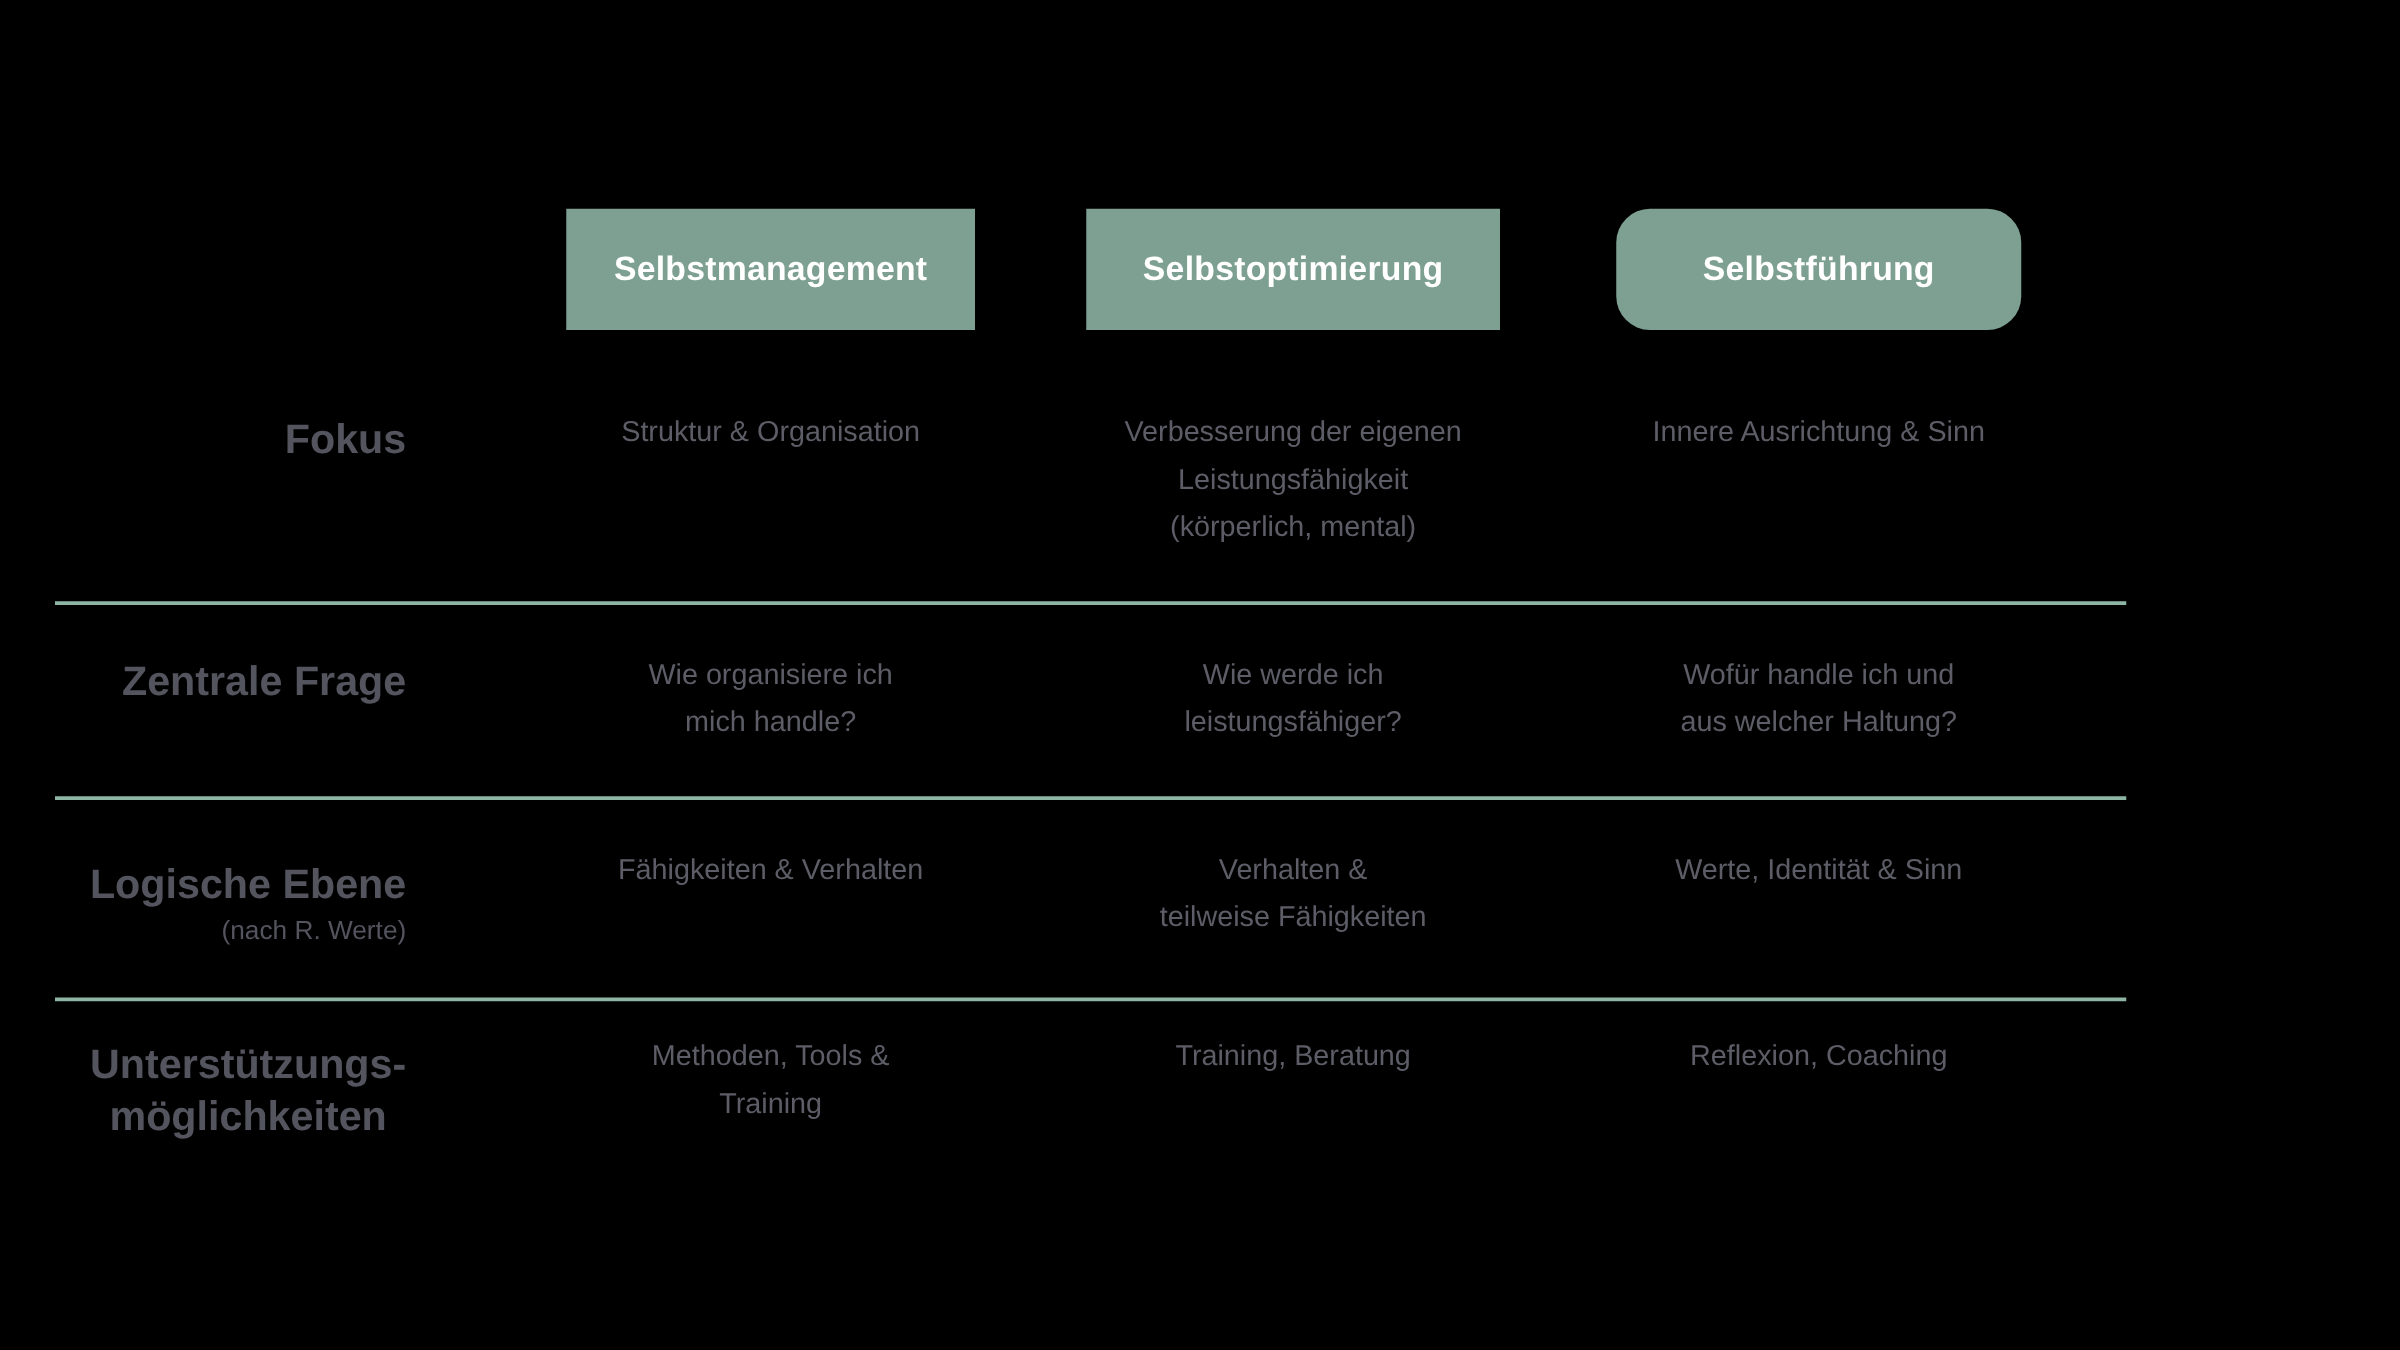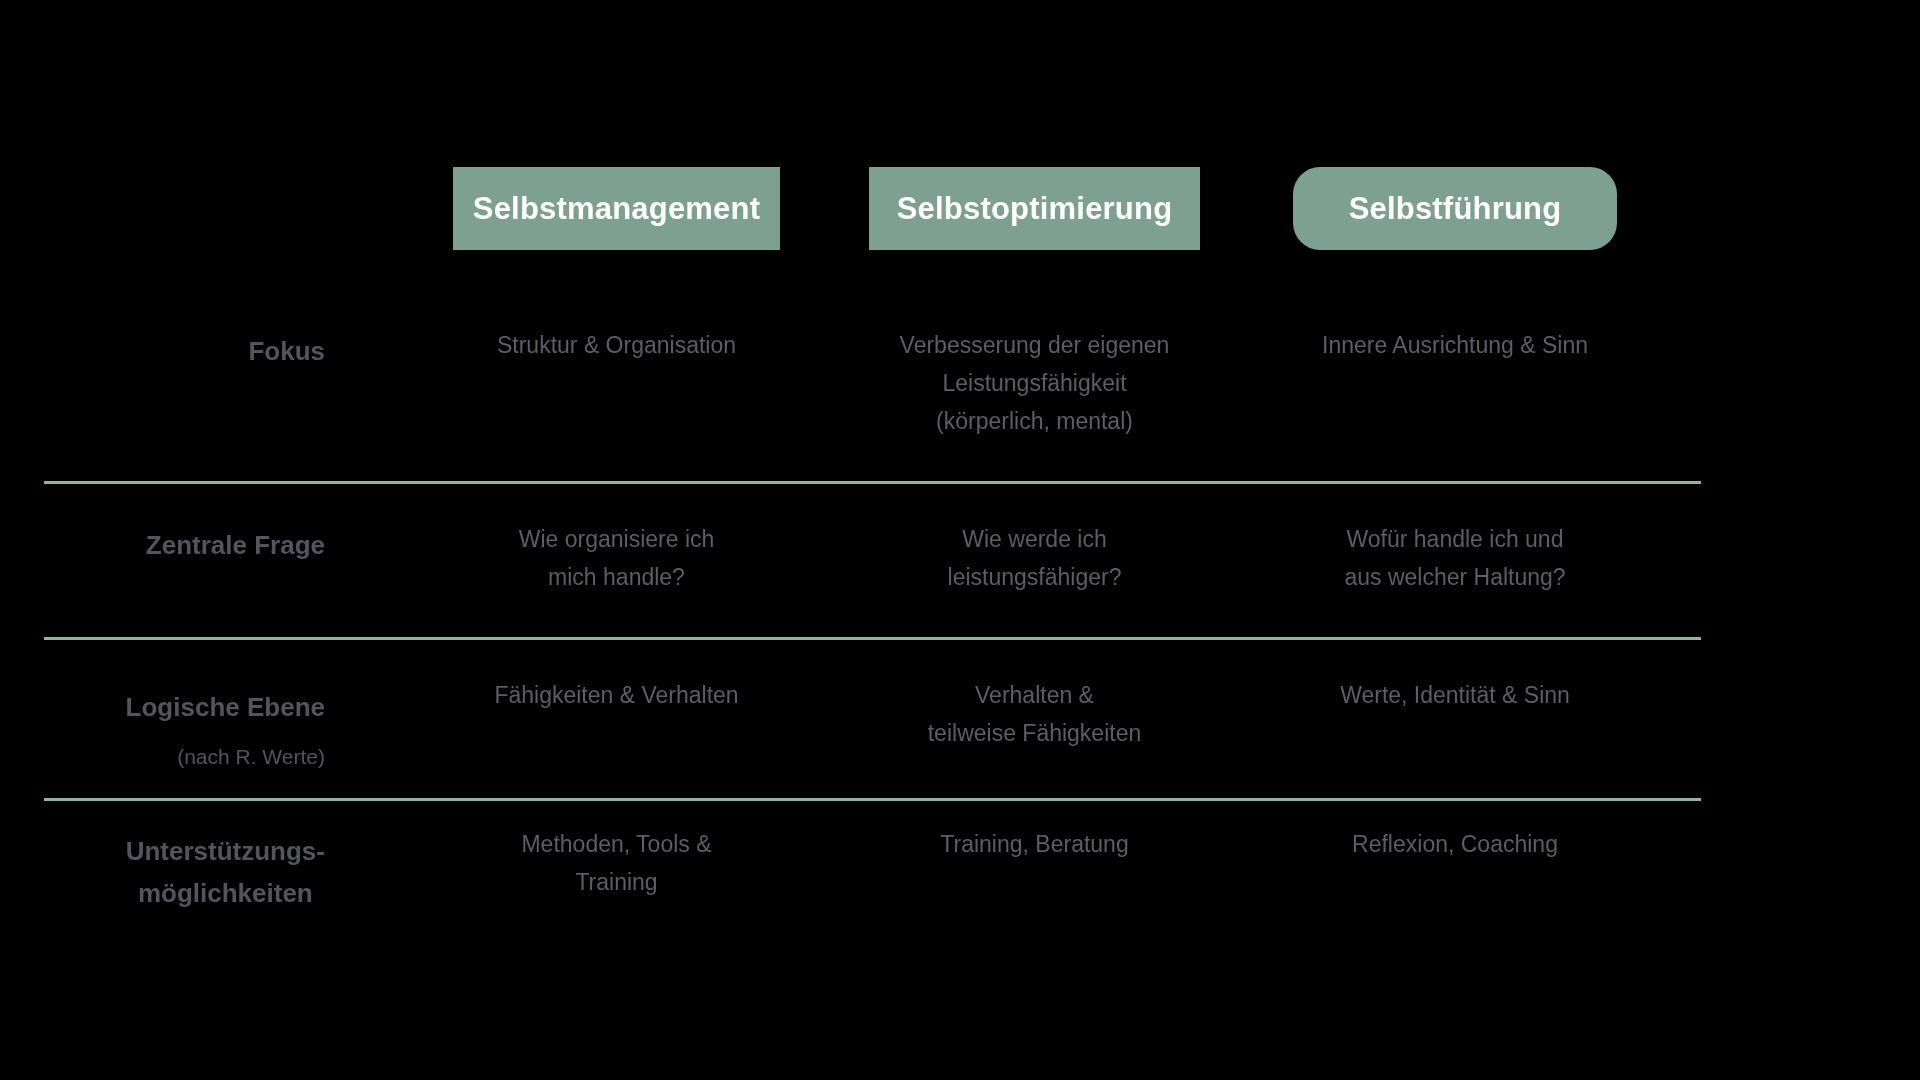--- a/index.html
+++ b/index.html
@@ -20,24 +20,24 @@
   .matrix {
     position: absolute;
     left: 44px;
     top: 167px;
     width: 1657px;
     display: grid;
     grid-template-columns: 409px 327px 89px 331px 93px 324px 84px;
     grid-template-rows: 83px 231px 3px 153px 3px 158px 3px 180px;
   }
   .hdr-box {
-    height: 83px;
+    height: 97px;
     background: var(--header-bg, #7ea093);
     color: var(--header-text, #ffffff);
-    font-size: 31px;
+    font-size: 27px;
     font-weight: bold;
     display: flex;
     align-items: center;
     justify-content: center;
     letter-spacing: 0.2px;
   }
   .c1 { grid-column: 2; }
   .c2 { grid-column: 4; }
   .c3 { grid-column: 6; border-radius: 27px; }
   .lab { grid-column: 1; }
@@ -49,21 +49,21 @@
   .label-cell {
     display: flex;
     flex-direction: column;
     align-items: flex-end;
     padding-right: 128px;
     box-sizing: border-box;
     color: var(--label-text, #54545f);
     text-align: center;
   }
   .label-main {
-    font-size: 26px;
+    font-size: 33px;
     font-weight: bold;
     line-height: 42px;
     white-space: pre-line;
   }
   .label-note {
     font-size: 21px;
     line-height: 34px;
     white-space: pre-line;
   }
   .label-note:empty { display: none; }
@@ -74,21 +74,21 @@
     text-align: center;
     white-space: pre-line;
     box-sizing: border-box;
   }
   
   .r1.body-cell { padding-top: 76px; }
   .r1.label-cell { padding-top: 80px; }
   .r2.body-cell { padding-top: 36px; }
   .r2.label-cell { padding-top: 40px; }
   .r3.body-cell { padding-top: 36px; }
-  .r3.label-cell { padding-top: 46px; gap: 12px; }
+  .r3.label-cell { padding-top: 46px; }
   .r4.body-cell { padding-top: 24px; }
   .r4.label-cell { padding-top: 29px; }
 </style>
 </head>
 <body>
 
 <div class="stage">
   <div class="matrix">
 
     <div class="hdr-box c1" style="grid-row:1">

